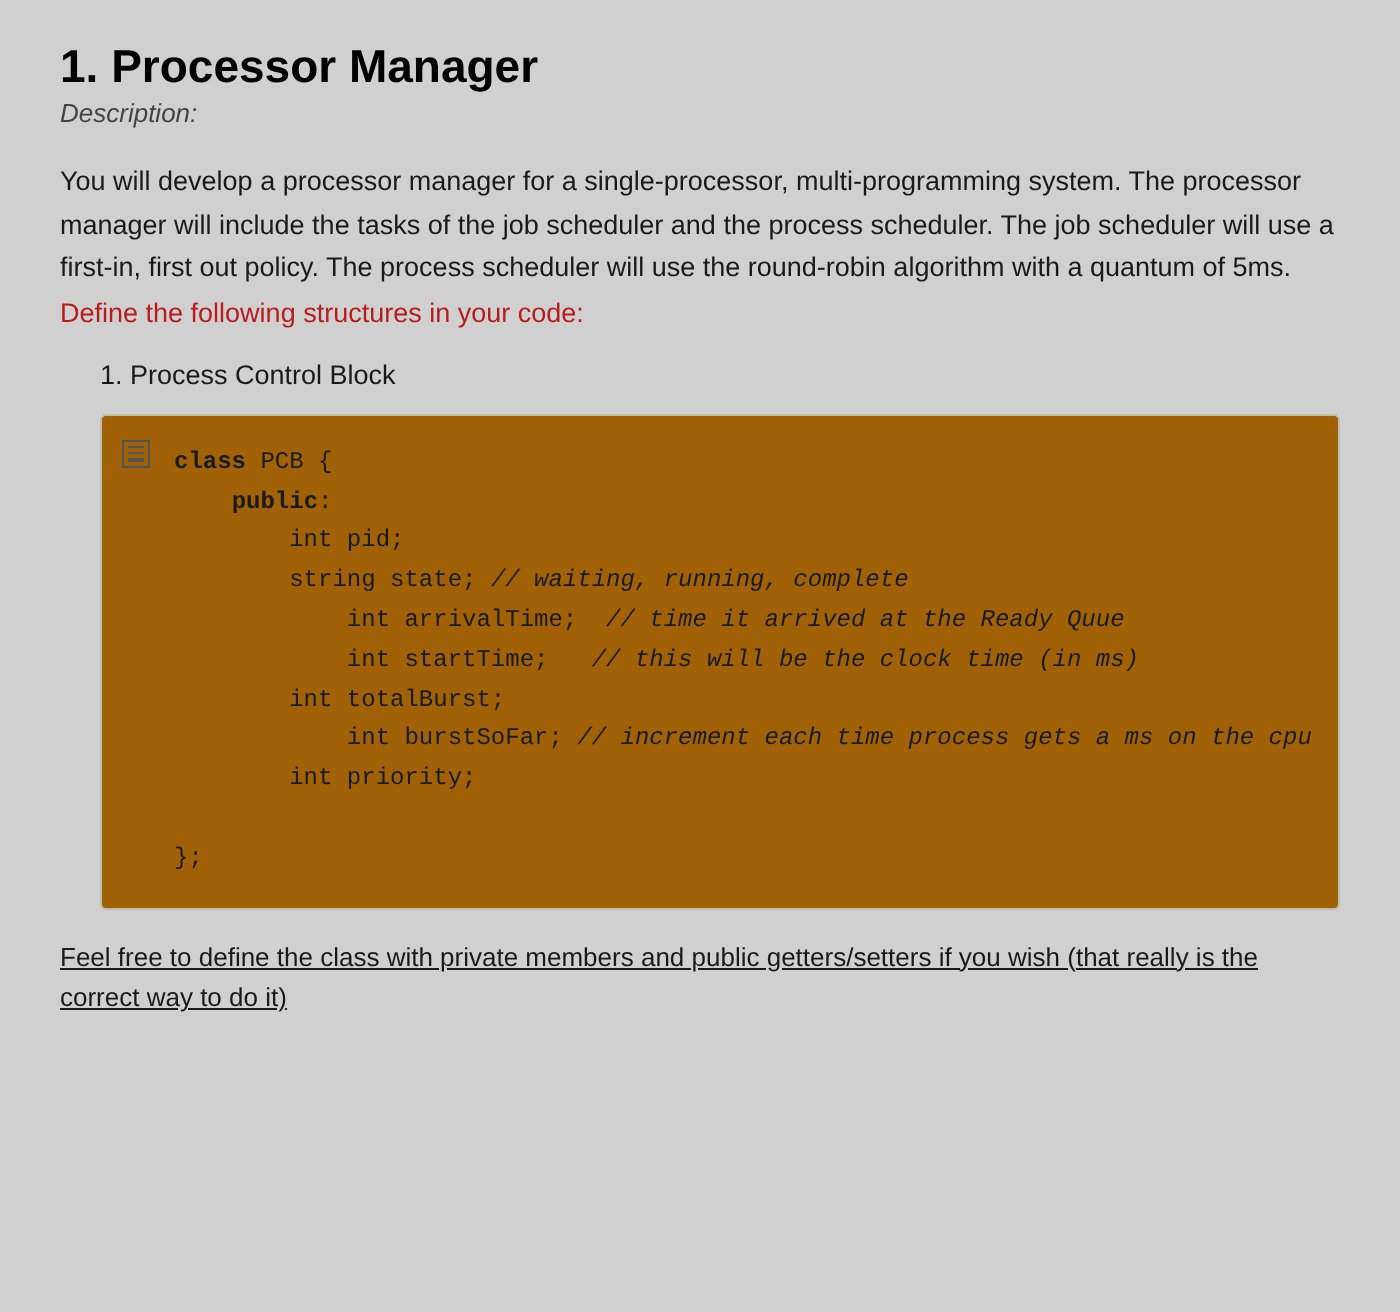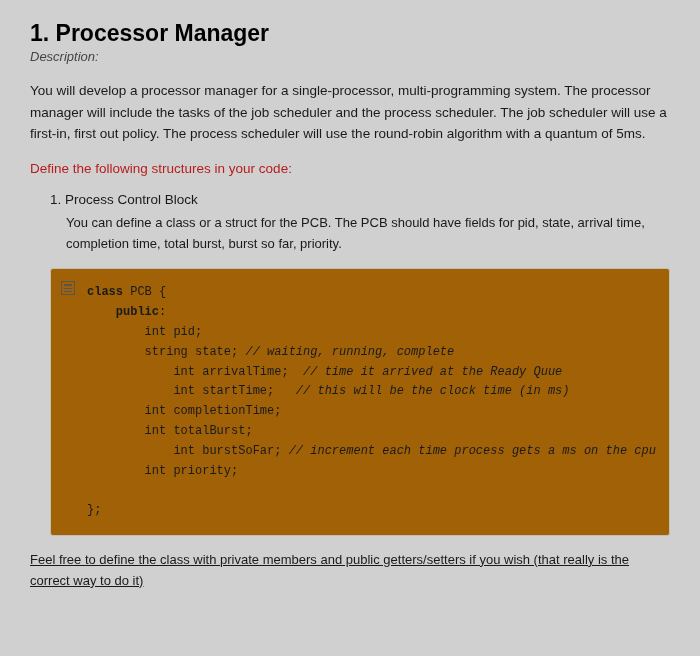--- a/index.html
+++ b/index.html
@@ -29,21 +29,21 @@
       font-size: 13px;
       color: #444;
       margin-bottom: 16px;
       font-style: italic;
     }
 
     .intro-text {
       font-size: 13.5px;
       line-height: 1.6;
       color: #1a1a1a;
-      margin-bottom: 16px;
+      margin-bottom: 4px;
     }
 
     .define-text {
       font-size: 13.5px;
       color: #b91c1c;
       margin-bottom: 16px;
     }
 
     .section-list {
       padding-left: 20px;
@@ -129,36 +129,34 @@
 
 <p class="description-label">Description:</p>
 
 <p class="intro-text">You will develop a processor manager for a single-processor, multi-programming system. The processor manager will include the tasks of the job scheduler and the process scheduler. The job scheduler will use a first-in, first out policy. The process scheduler will use the round-robin algorithm with a quantum of 5ms.</p>
 
 <p class="define-text">Define the following structures in your code:</p>
 
 <div class="section-list">
   <div class="section-item">
     <p class="section-item-title">1. Process Control Block</p>
-    <p class="section-item-desc">You can define a class or a struct for the PCB. The PCB should have fields for pid, state, arrival time, completion time, total burst, burst so far, priority.</p>
 
     <div class="code-block-container">
       <div class="code-icon">
         <div class="code-icon-line"></div>
         <div class="code-icon-line"></div>
         <div class="code-icon-line"></div>
       </div>
       <div class="code-content">
         <div class="code-line"><span class="code-keyword">class</span> PCB {</div>
         <div class="code-line">    <span class="code-keyword">public</span>:</div>
         <div class="code-line">        int pid;</div>
         <div class="code-line">        string state; <span class="code-comment">// waiting, running, complete</span></div>
         <div class="code-line">            int arrivalTime;  <span class="code-comment">// time it arrived at the Ready Quue</span></div>
         <div class="code-line">            int startTime;   <span class="code-comment">// this will be the clock time (in ms)</span></div>
-        <div class="code-line">        int completionTime;</div>
         <div class="code-line">        int totalBurst;</div>
         <div class="code-line">            int burstSoFar; <span class="code-comment">// increment each time process gets a ms on the cpu</span></div>
         <div class="code-line">        int priority;</div>
         <div class="code-line"> </div>
         <div class="code-line">};</div>
       </div>
     </div>
   </div>
 </div>
 

